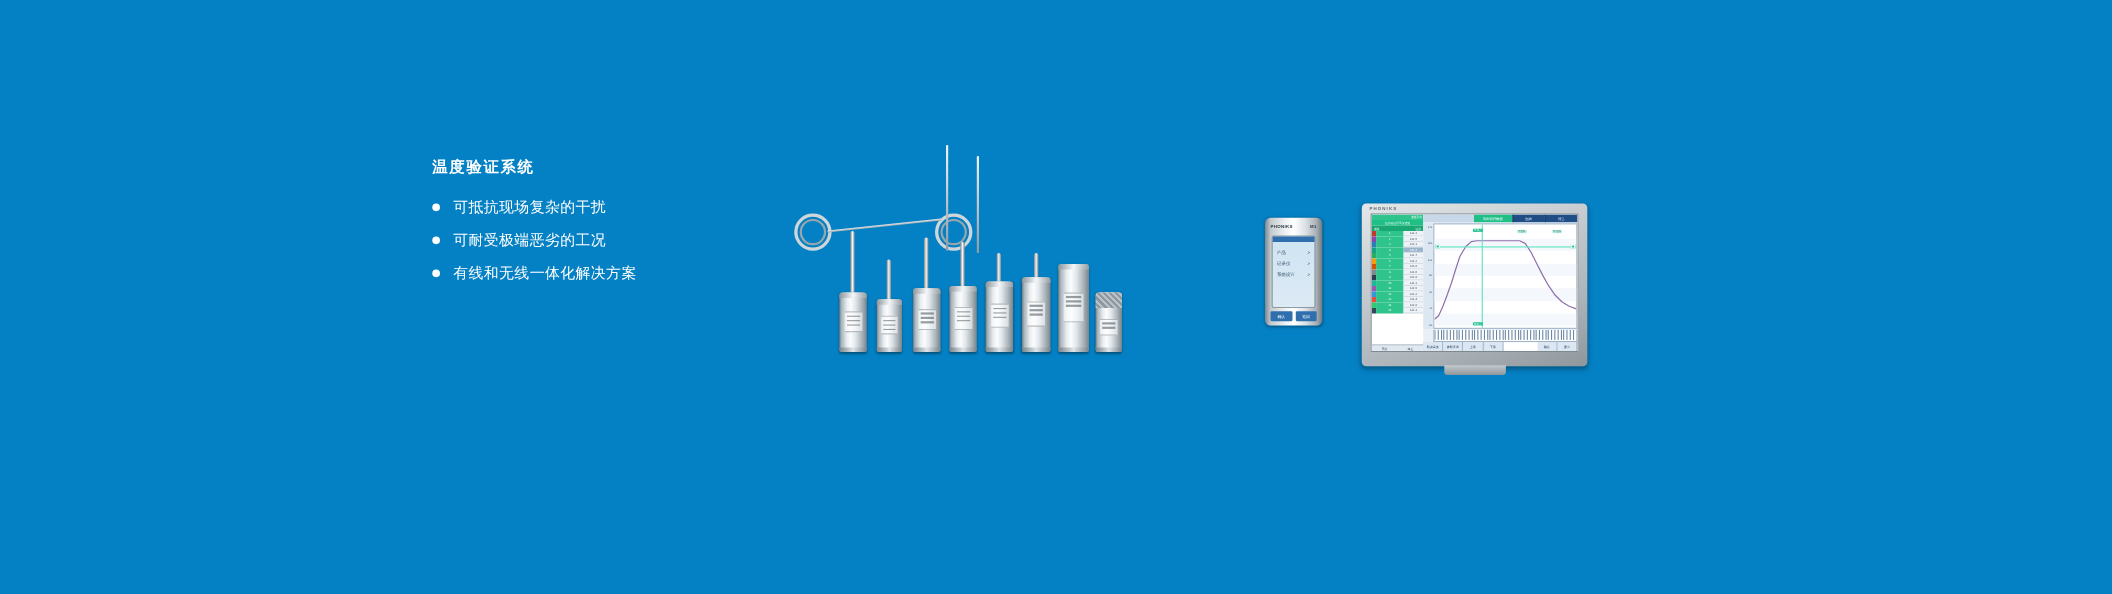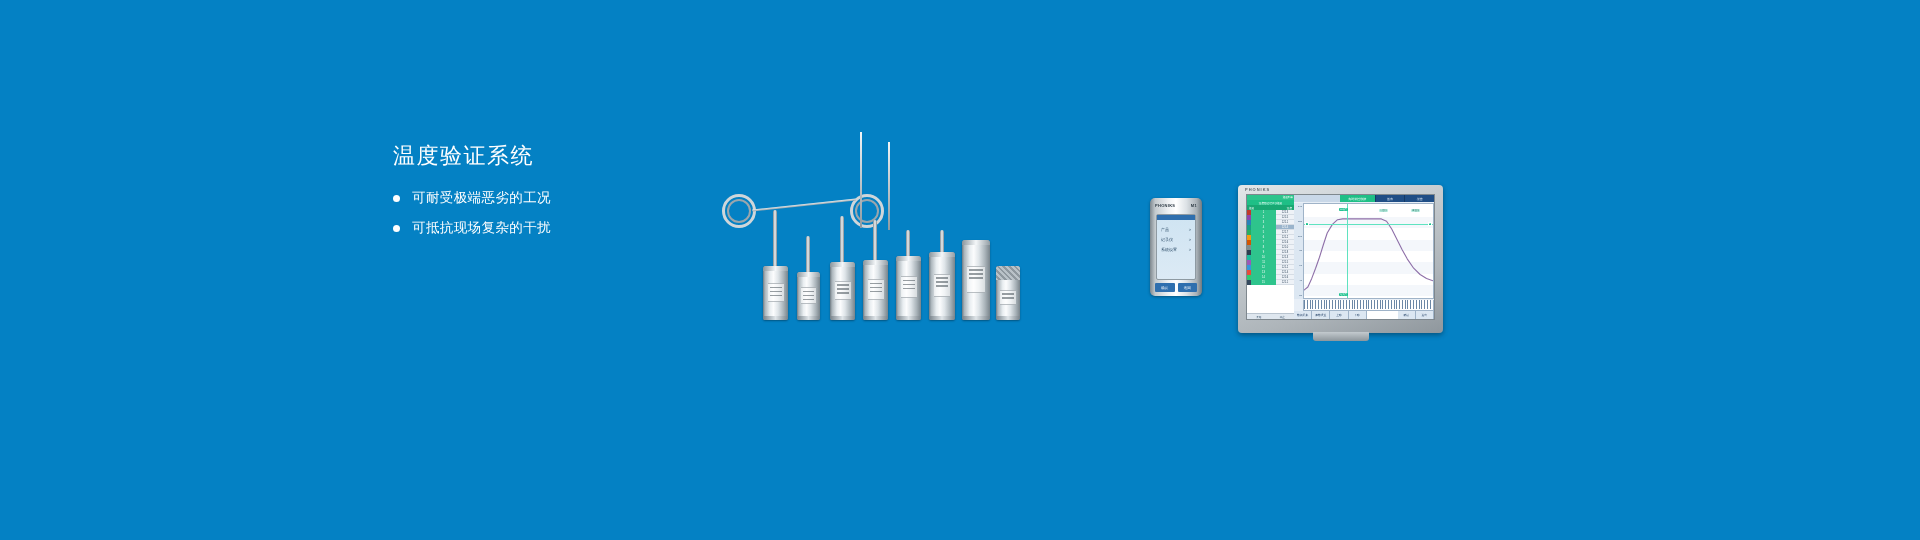--- a/index.html
+++ b/index.html
@@ -7,21 +7,21 @@
   body {
     background:#0481c4;
     font-family:"Liberation Sans","DejaVu Sans",sans-serif;
     position:relative;
   }
   .banner { position:absolute; inset:0; background:#0481c4; }
 
   
   .copy { position:absolute; left:393px; top:143px; width:480px; }
   .title {
-    font-size:22px; font-weight:normal; color:#ffffff;
+    font-size:14px; font-weight:bold; color:#ffffff;
     letter-spacing:1.5px; line-height:1.2;
   }
   .subtitle {
     margin-top:17px; font-size:13.5px; color:#eaf6fd;
     letter-spacing:.4px; white-space:nowrap;
   }
   .bullets { margin-top:16px; }
   .bullet {
     display:flex; align-items:center; height:26px; margin-top:4px;
   }
@@ -234,25 +234,29 @@
 </head>
 <body>
 
 <div class="banner">
 
   <div class="copy">
     <div class="title">温度验证系统</div>
     <div class="bullets">
       <div class="bullet">
         <span class="dot"></span>
+        <span class="bullet-text">可抵抗现场复杂的干扰</span>
+      </div>
+      <div class="bullet">
+        <span class="dot"></span>
         <span class="bullet-text">可耐受极端恶劣的工况</span>
       </div>
       <div class="bullet">
         <span class="dot"></span>
-        <span class="bullet-text">可抵抗现场复杂的干扰</span>
+        <span class="bullet-text">有线和无线一体化解决方案</span>
       </div>
     </div>
   </div>
 
   <div class="products">
 
     <div class="coil" style="left:22px;  top:74px; width:34px; height:34px;"></div>
     <div class="coil-inner" style="left:27px; top:79px; width:24px; height:24px;"></div>
     <div class="coil" style="left:150px; top:74px; width:34px; height:34px;"></div>
     <div class="coil-inner" style="left:155px; top:79px; width:24px; height:24px;"></div>

